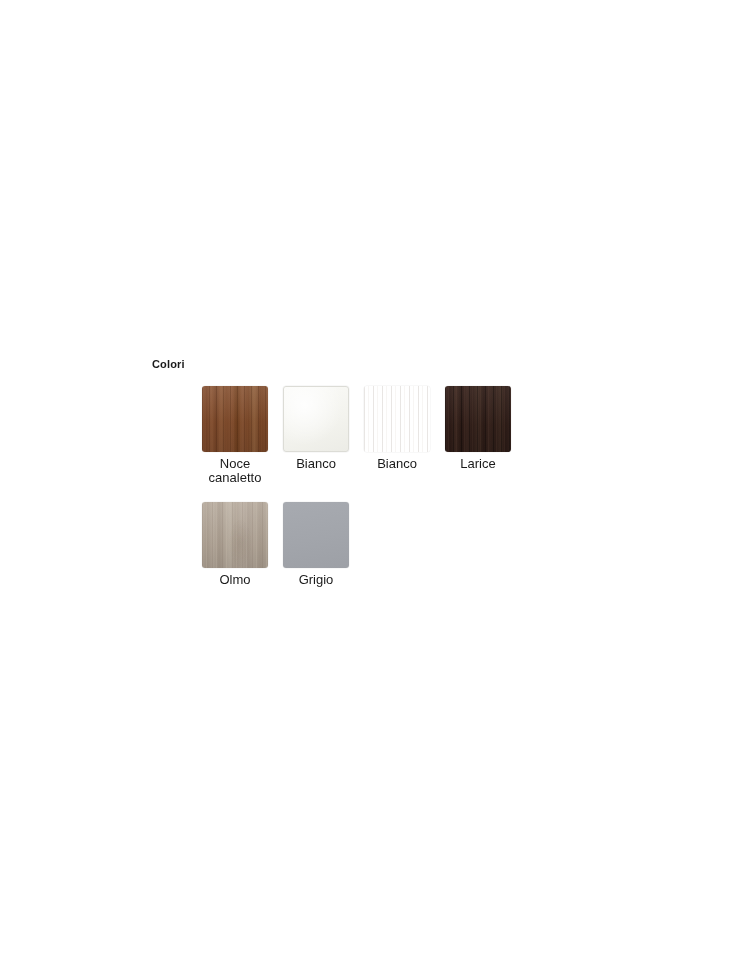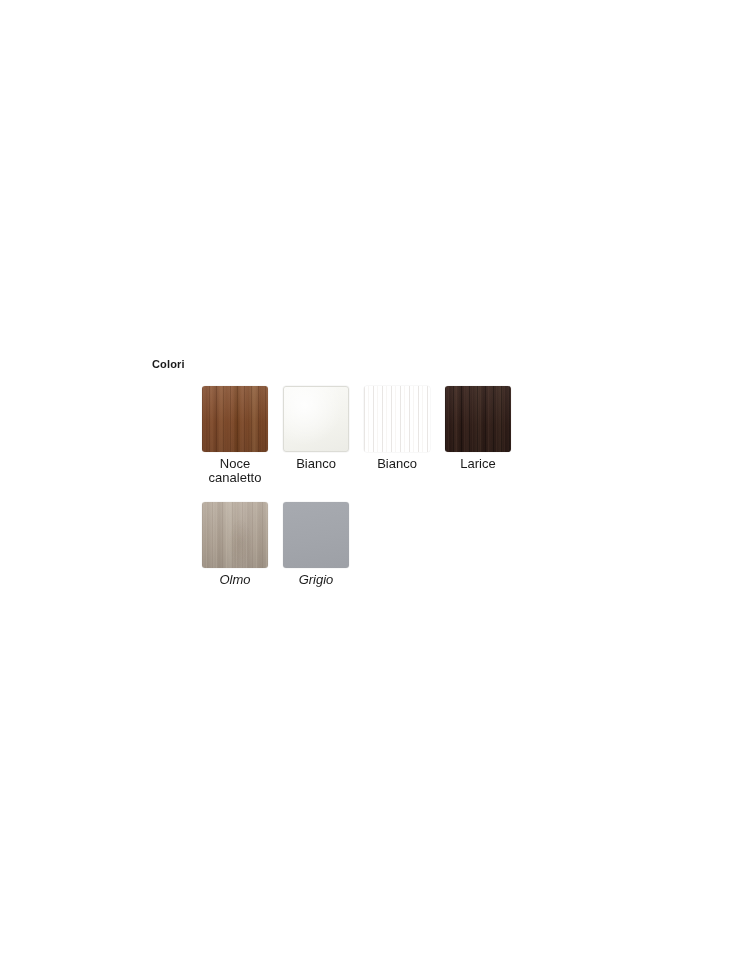--- a/index.html
+++ b/index.html
@@ -44,21 +44,20 @@
   }
 
   .swatch-row {
     display: flex;
     align-items: flex-start;
     margin-left: 50px;
   }
 
   .swatch-row.row-2 {
     margin-top: 18px;
-    font-style: italic;
   }
 
   .swatch-cell {
     width: 66px;
     margin-right: 15px;
     display: flex;
     flex-direction: column;
     align-items: center;
   }
 

